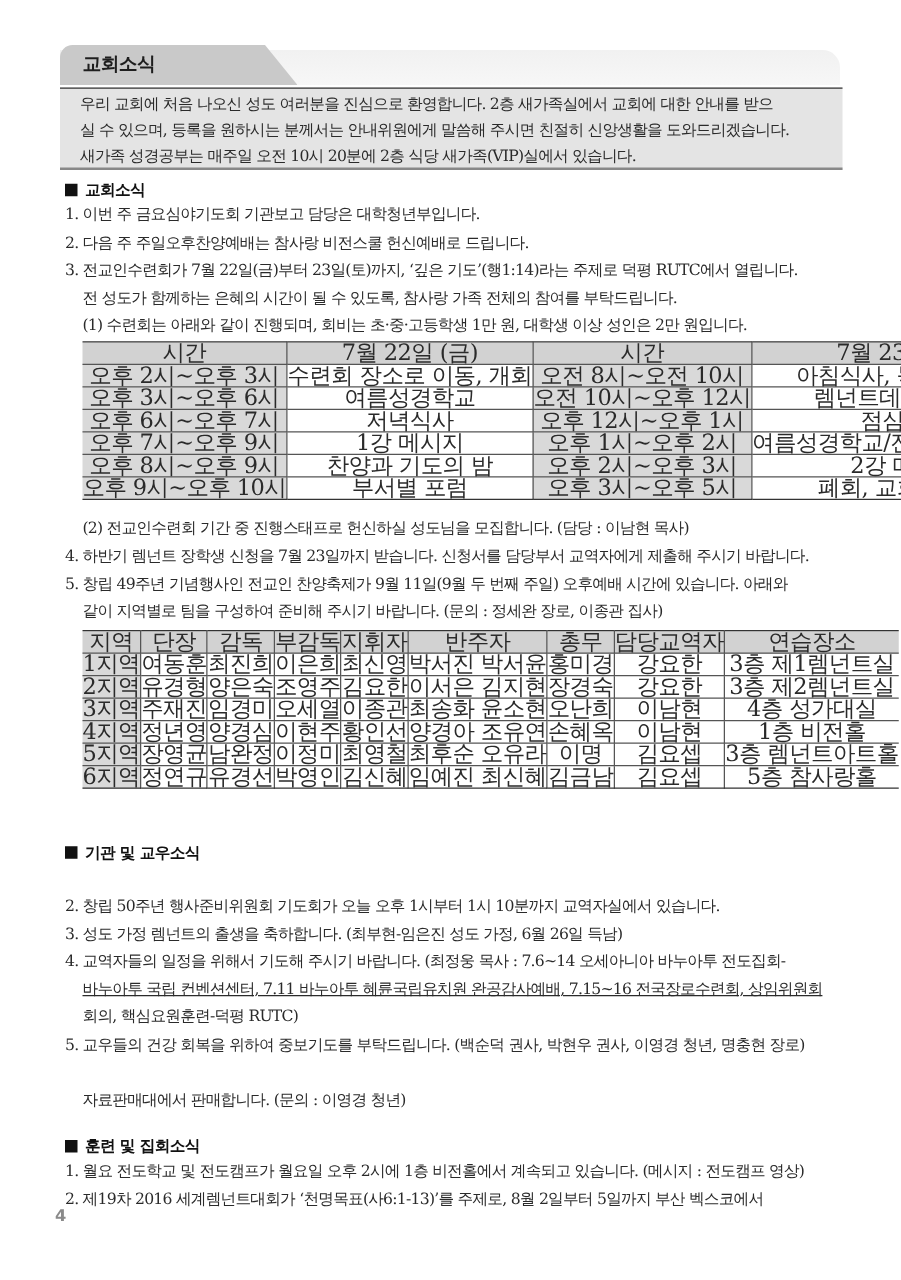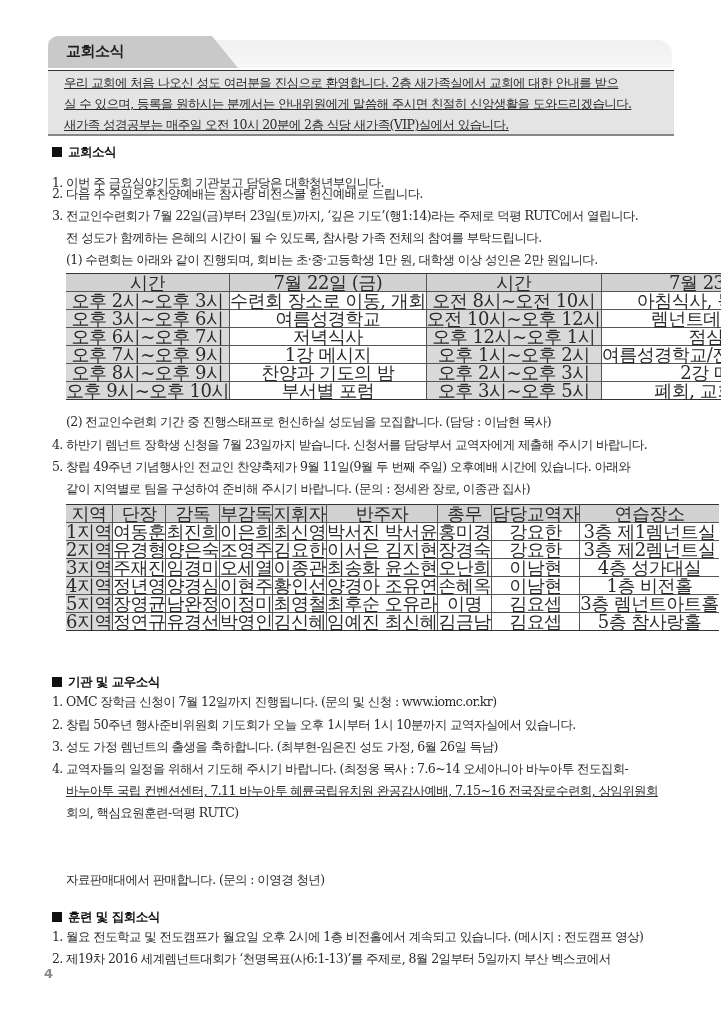--- a/index.html
+++ b/index.html
@@ -30,21 +30,21 @@
     }
 
     
     .intro {
       position: absolute; left: 48px; top: 70px; width: 626px; height: 66px;
       background: #e4e4e4;
       border-top: 1.5px solid #333;
       border-bottom: 2px solid #888;
       padding: 0 0 0 16px; box-sizing: border-box;
     }
-    .intro p { margin: 0; font-size: 12.5px; line-height: 21px; letter-spacing: -0.6px; color: #2a2a2a; text-decoration: underline; }
+    .intro p { margin: 0; font-size: 12.5px; line-height: 21px; letter-spacing: -0.6px; color: #2a2a2a; }
     .intro p:first-child { margin-top: 1px; }
 
     .sec-title {
       position: absolute; left: 52px;
       font-family: "DejaVu Sans", sans-serif; font-weight: bold; font-size: 12.5px;
       color: #111; letter-spacing: -0.5px;
     }
     .sec-title .sq { display: inline-block; width: 10px; height: 10px; background: #111; margin-right: 6px; vertical-align: -1px; }
 
     .line {
@@ -83,21 +83,21 @@
 
   <div class="intro">
     <p>우리 교회에 처음 나오신 성도 여러분을 진심으로 환영합니다. 2층 새가족실에서 교회에 대한 안내를 받으</p>
     <p>실 수 있으며, 등록을 원하시는 분께서는 안내위원에게 말씀해 주시면 친절히 신앙생활을 도와드리겠습니다.</p>
     <p>새가족 성경공부는 매주일 오전 10시 20분에 2층 식당 새가족(VIP)실에서 있습니다.</p>
   </div>
 
   <div class="sec-title" style="top:144px;">
     <span class="sq"></span><span>교회소식</span>
   </div>
-  <div class="line" style="top:163px;margin-top:12px;">1. 이번 주 금요심야기도회 기관보고 담당은 대학청년부입니다.</div>
+  <div class="line" style="top:163px;">1. 이번 주 금요심야기도회 기관보고 담당은 대학청년부입니다.</div>
   <div class="line" style="top:186px;">2. 다음 주 주일오후찬양예배는 참사랑 비전스쿨 헌신예배로 드립니다.</div>
   <div class="line" style="top:208px;">3. 전교인수련회가 7월 22일(금)부터 23일(토)까지, ‘깊은 기도’(행1:14)라는 주제로 덕평 RUTC에서 열립니다.</div>
   <div class="line indent" style="top:230px;">전 성도가 함께하는 은혜의 시간이 될 수 있도록, 참사랑 가족 전체의 참여를 부탁드립니다.</div>
   <div class="line indent" style="top:252px;">(1) 수련회는 아래와 같이 진행되며, 회비는 초·중·고등학생 1만 원, 대학생 이상 성인은 2만 원입니다.</div>
 
   <table class="t" style="left:66px; top:273px; width:600px;">
     <colgroup>
         <col style="width:122px">
         <col style="width:174px">
         <col style="width:134px">
@@ -243,26 +243,26 @@
       <td>김금남</td>
       <td>김요셉</td>
       <td>5층 참사랑홀</td>
     </tr>
   </tbody>
     </table>
 
   <div class="sec-title" style="top:674px;">
     <span class="sq"></span><span>기관 및 교우소식</span>
   </div>
-  <div class="line" style="top:694px;">1. OMC 장학금 신청이 7월 12일까지 진행됩니다. (문의 및 신청 : www.iomc.or.kr)</div>
   <div class="line" style="top:717px;">2. 창립 50주년 행사준비위원회 기도회가 오늘 오후 1시부터 1시 10분까지 교역자실에서 있습니다.</div>
   <div class="line" style="top:739px;">3. 성도 가정 렘넌트의 출생을 축하합니다. (최부현-임은진 성도 가정, 6월 26일 득남)</div>
   <div class="line" style="top:761px;">4. 교역자들의 일정을 위해서 기도해 주시기 바랍니다. (최정웅 목사 : 7.6~14 오세아니아 바누아투 전도집회-</div>
   <div class="line indent" style="top:783px;text-decoration:underline;">바누아투 국립 컨벤션센터, 7.11 바누아투 혜륜국립유치원 완공감사예배, 7.15~16 전국장로수련회, 상임위원회</div>
   <div class="line indent" style="top:805px;">회의, 핵심요원훈련-덕평 RUTC)</div>
+  <div class="line" style="top:828px;">5. 교우들의 건강 회복을 위하여 중보기도를 부탁드립니다. (백순덕 권사, 박현우 권사, 이영경 청년, 명충현 장로)</div>
   <div class="line indent" style="top:872px;">자료판매대에서 판매합니다. (문의 : 이영경 청년)</div>
 
   <div class="sec-title" style="top:909px;">
     <span class="sq"></span><span>훈련 및 집회소식</span>
   </div>
   <div class="line" style="top:929px;">1. 월요 전도학교 및 전도캠프가 월요일 오후 2시에 1층 비전홀에서 계속되고 있습니다. (메시지 : 전도캠프 영상)</div>
   <div class="line" style="top:951px;">2. 제19차 2016 세계렘넌트대회가 ‘천명목표(사6:1-13)’를 주제로, 8월 2일부터 5일까지 부산 벡스코에서</div>
 
   <div class="page-num">4</div>
 </div>

